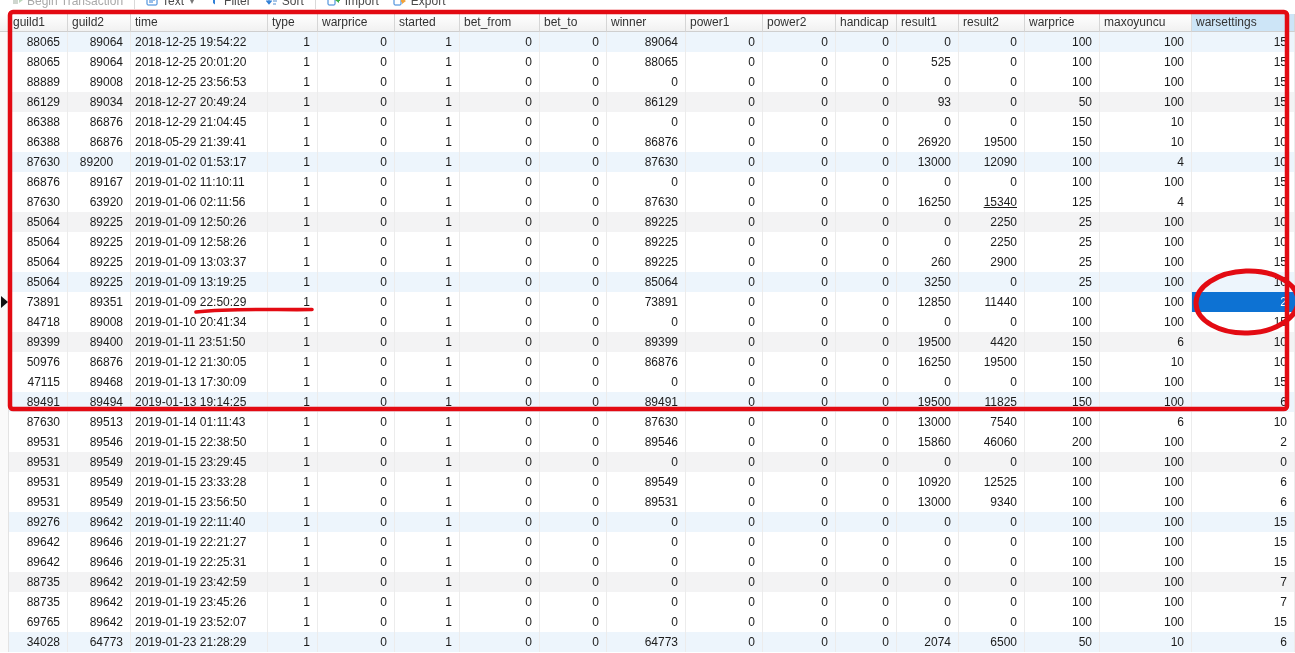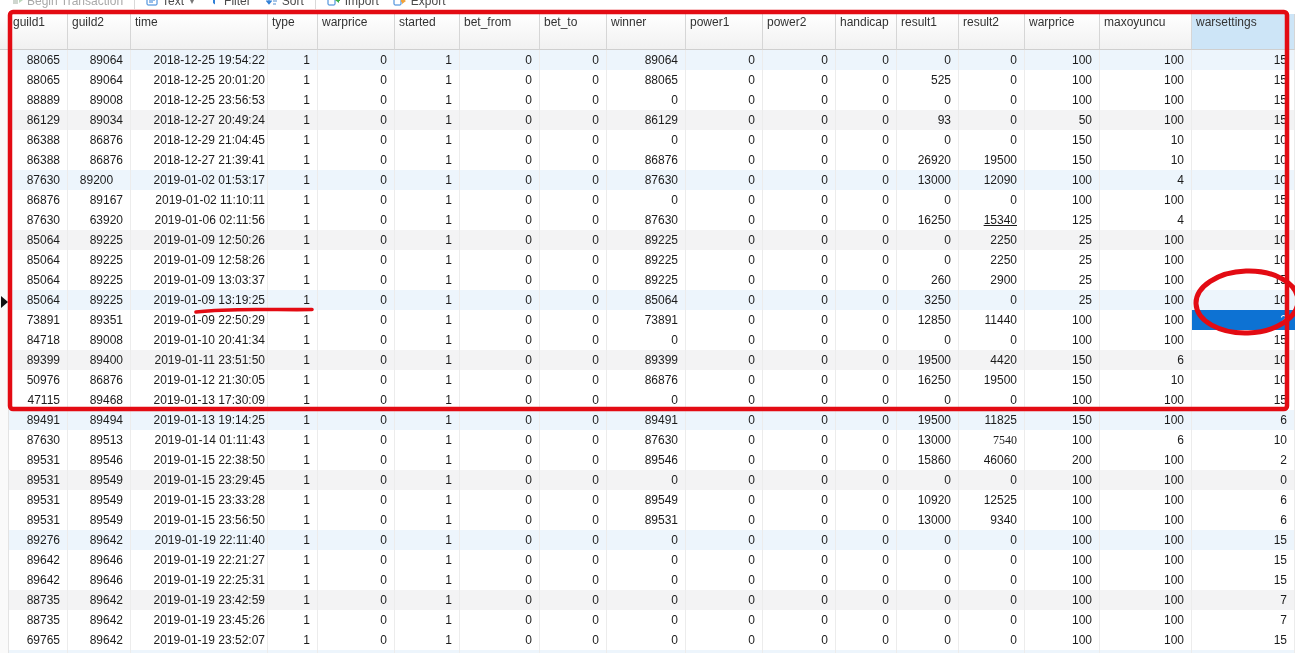--- a/index.html
+++ b/index.html
@@ -9,33 +9,33 @@
   .toolbar{position:absolute;top:0;left:0;width:1295px;height:14px;overflow:hidden;background:#fff;}
   .toolbar-inner{position:absolute;top:-11px;left:4px;height:24px;display:flex;align-items:center;
        font-size:12px;color:#4a4a4a;white-space:nowrap;}
   .tb-item{display:flex;align-items:center;gap:4px;padding:0 7px;height:24px;}
   .tb-item.disabled{color:#a9a9a9;}
   .tb-sep{width:1px;height:16px;background:#d9d9d9;margin:0 4px;}
   .tb-caret{font-size:8px;color:#777;margin-left:2px;}
   .tb-ic{display:inline-block;}
   
   .grid{position:absolute;top:14px;left:0;width:1295px;}
-  .hrow{display:flex;height:36px;}
+  .hrow{display:flex;height:18px;}
   .hcell{box-sizing:border-box;border-right:1px solid #d6d6d6;border-bottom:1px solid #cfcfcf;
        font-size:12px;line-height:17px;padding:0 3px 0 4px;text-align:left;color:#333;
        background:linear-gradient(#ffffff,#f1f1f1);overflow:hidden;white-space:nowrap;}
   .hgutter{box-sizing:border-box;width:9px;border-right:1px solid #d6d6d6;border-bottom:1px solid #cfcfcf;
        background:linear-gradient(#ffffff,#f1f1f1);}
   .row{display:flex;height:20px;background:#fff;}
   .row.sb{background:var(--stripe-blue,#edf5fc);}
   .row.sg{background:var(--stripe-gray,#f3f3f4);}
   .gutter{box-sizing:border-box;width:9px;border-right:1px solid #e3e3e3;background:#fafafa;}
   .cell{box-sizing:border-box;border-right:1px solid #ececec;font-size:12px;line-height:20px;
        padding:0 7px 0 2px;text-align:right;color:#1b1b1b;overflow:hidden;white-space:nowrap;}
-  .cell.left{text-align:right;padding:0 2px 16px 4px;}
+  .cell.left{text-align:left;padding:0 2px 16px 4px;}
   .cell.selcell{color:#fff;}
   
   .row-arrow{position:absolute;left:1px;width:0;height:0;
        border-left:7px solid #111;border-top:6px solid transparent;border-bottom:6px solid transparent;z-index:5;}
   
   .overlay{position:absolute;top:0;left:0;width:1295px;height:653px;pointer-events:none;z-index:10;}
 </style>
 </head>
 <body>
 
@@ -221,21 +221,21 @@
           <div class="cell" style="width: 62px;">0</div>
           <div class="cell" style="width: 66px;">0</div>
           <div class="cell" style="width: 75px;">150</div>
           <div class="cell" style="width: 92px;">10</div>
           <div class="cell" style="width: 103px;">10</div>
         </div>
         <div class="row">
           <div class="gutter"></div>
           <div class="cell" style="width: 59px;">86388</div>
           <div class="cell" style="width: 63px;">86876</div>
-          <div class="cell left" style="width: 137px;">2018-12-27 21:39:41</div>
+          <div class="cell left" style="width: 137px;">2018-05-29 21:39:41</div>
           <div class="cell" style="width: 50px;">1</div>
           <div class="cell" style="width: 77px;">0</div>
           <div class="cell" style="width: 65px;">1</div>
           <div class="cell" style="width: 80px;">0</div>
           <div class="cell" style="width: 67px;">0</div>
           <div class="cell" style="width: 79px;">86876</div>
           <div class="cell" style="width: 77px;">0</div>
           <div class="cell" style="width: 73px;">0</div>
           <div class="cell" style="width: 61px;">0</div>
           <div class="cell" style="width: 62px;">26920</div>
@@ -512,21 +512,21 @@
           <div class="cell" style="width: 50px;">1</div>
           <div class="cell" style="width: 77px;">0</div>
           <div class="cell" style="width: 65px;">1</div>
           <div class="cell" style="width: 80px;">0</div>
           <div class="cell" style="width: 67px;">0</div>
           <div class="cell" style="width: 79px;">87630</div>
           <div class="cell" style="width: 77px;">0</div>
           <div class="cell" style="width: 73px;">0</div>
           <div class="cell" style="width: 61px;">0</div>
           <div class="cell" style="width: 62px;">13000</div>
-          <div class="cell" style="width: 66px; font-family: Liberation Serif, serif;">7540</div>
+          <div class="cell" style="width: 66px;">7540</div>
           <div class="cell" style="width: 75px;">100</div>
           <div class="cell" style="width: 92px;">6</div>
           <div class="cell" style="width: 103px;">10</div>
         </div>
         <div class="row">
           <div class="gutter"></div>
           <div class="cell" style="width: 59px;">89531</div>
           <div class="cell" style="width: 63px;">89546</div>
           <div class="cell left" style="width: 137px;">2019-01-15 22:38:50</div>
           <div class="cell" style="width: 50px;">1</div>

